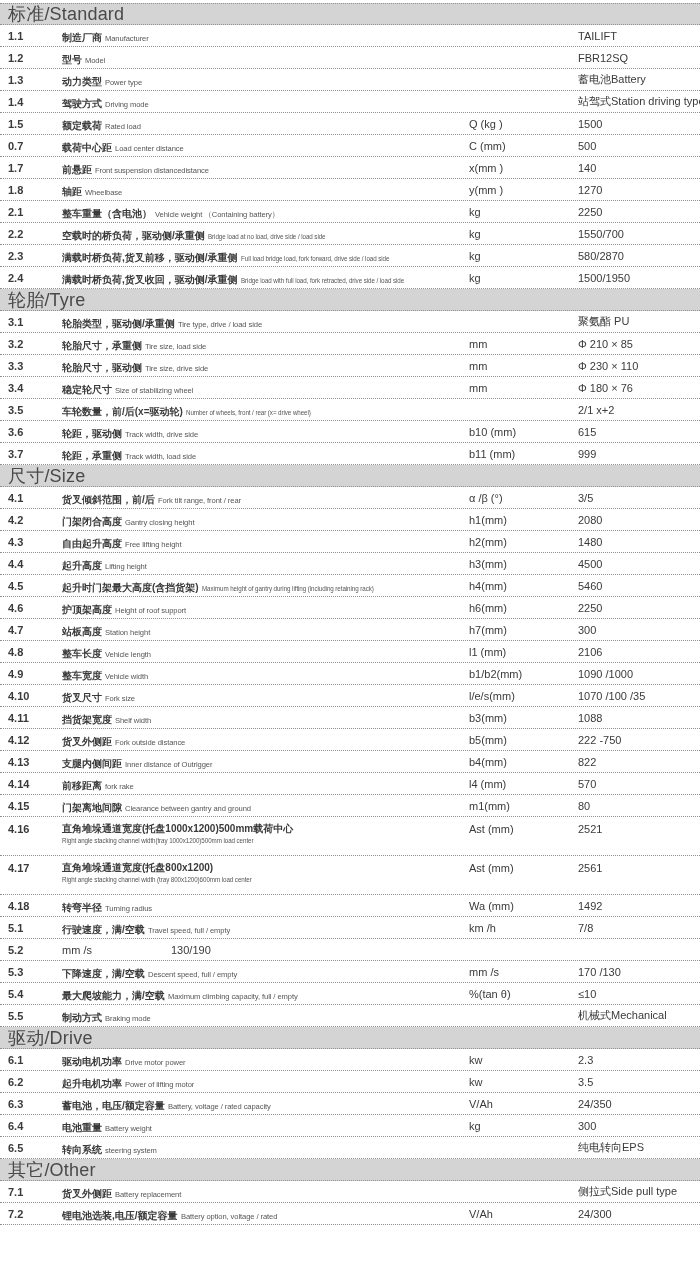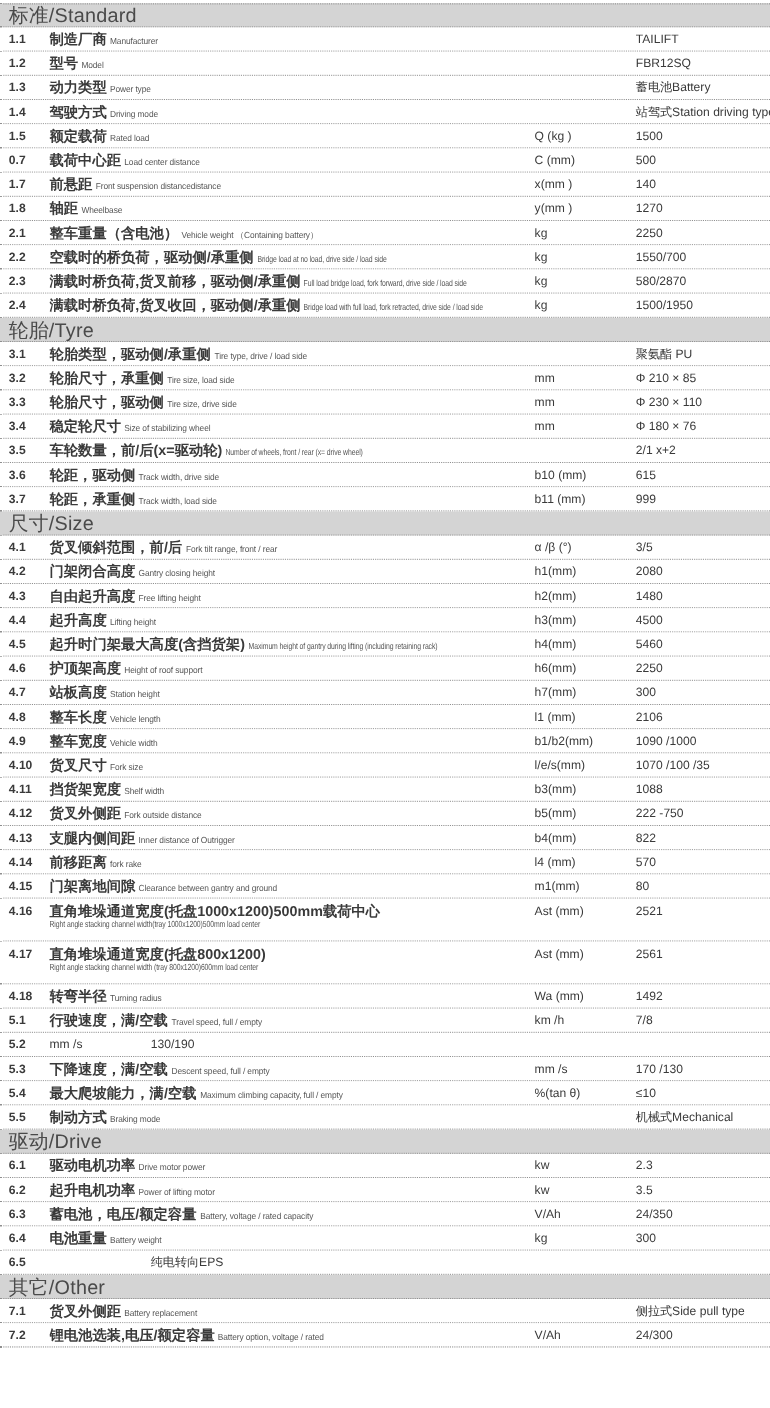--- a/index.html
+++ b/index.html
@@ -24,33 +24,34 @@
     color: #4a4a4a;
     letter-spacing: 0.2px;
     white-space: nowrap;
   }
 
   .row {
     display: flex; align-items: center;
     height: 22px;
     border-bottom: 1px dotted #8f8f8f;
     background: #ffffff;
+    gap: 17px;
   }
   .num {
     width: 45px; flex: none;
     padding-left: 8px;
     font-size: 11px; font-weight: bold; color: #3a3a3a;
     white-space: nowrap;
   }
   .label {
     flex: 1 1 auto; min-width: 0;
     white-space: nowrap; overflow: hidden;
   }
   .zh {
-    font-size: 13px; font-weight: bold; color: #3a3a3a;
+    font-size: 10px; font-weight: bold; color: #3a3a3a;
   }
   .en {
     font-size: 8px; color: #565656;
     display: inline-block;
     margin-left: 3px;
     letter-spacing: -0.1px;
     transform: scaleX(0.95); transform-origin: 0 60%;
   }
   .en.long { transform: scaleX(0.78); }
   .unit {
@@ -512,20 +513,23 @@
     <span class="num">6.4</span>
     <span class="label">
       <span class="zh">电池重量</span><span class="en">Battery weight</span>
     </span>
     <span class="unit">kg</span>
     <span class="value">300</span>
   </div>
 
   <div class="row">
     <span class="num">6.5</span>
+    <span class="label">
+      <span class="zh">转向系统</span><span class="en">steering system</span>
+    </span>
     <span class="unit"></span>
     <span class="value">纯电转向EPS</span>
   </div>
 </section>
 
   <section>
     <div class="sec-header">
       <span class="sec-title">其它/Other</span>
     </div>
 

